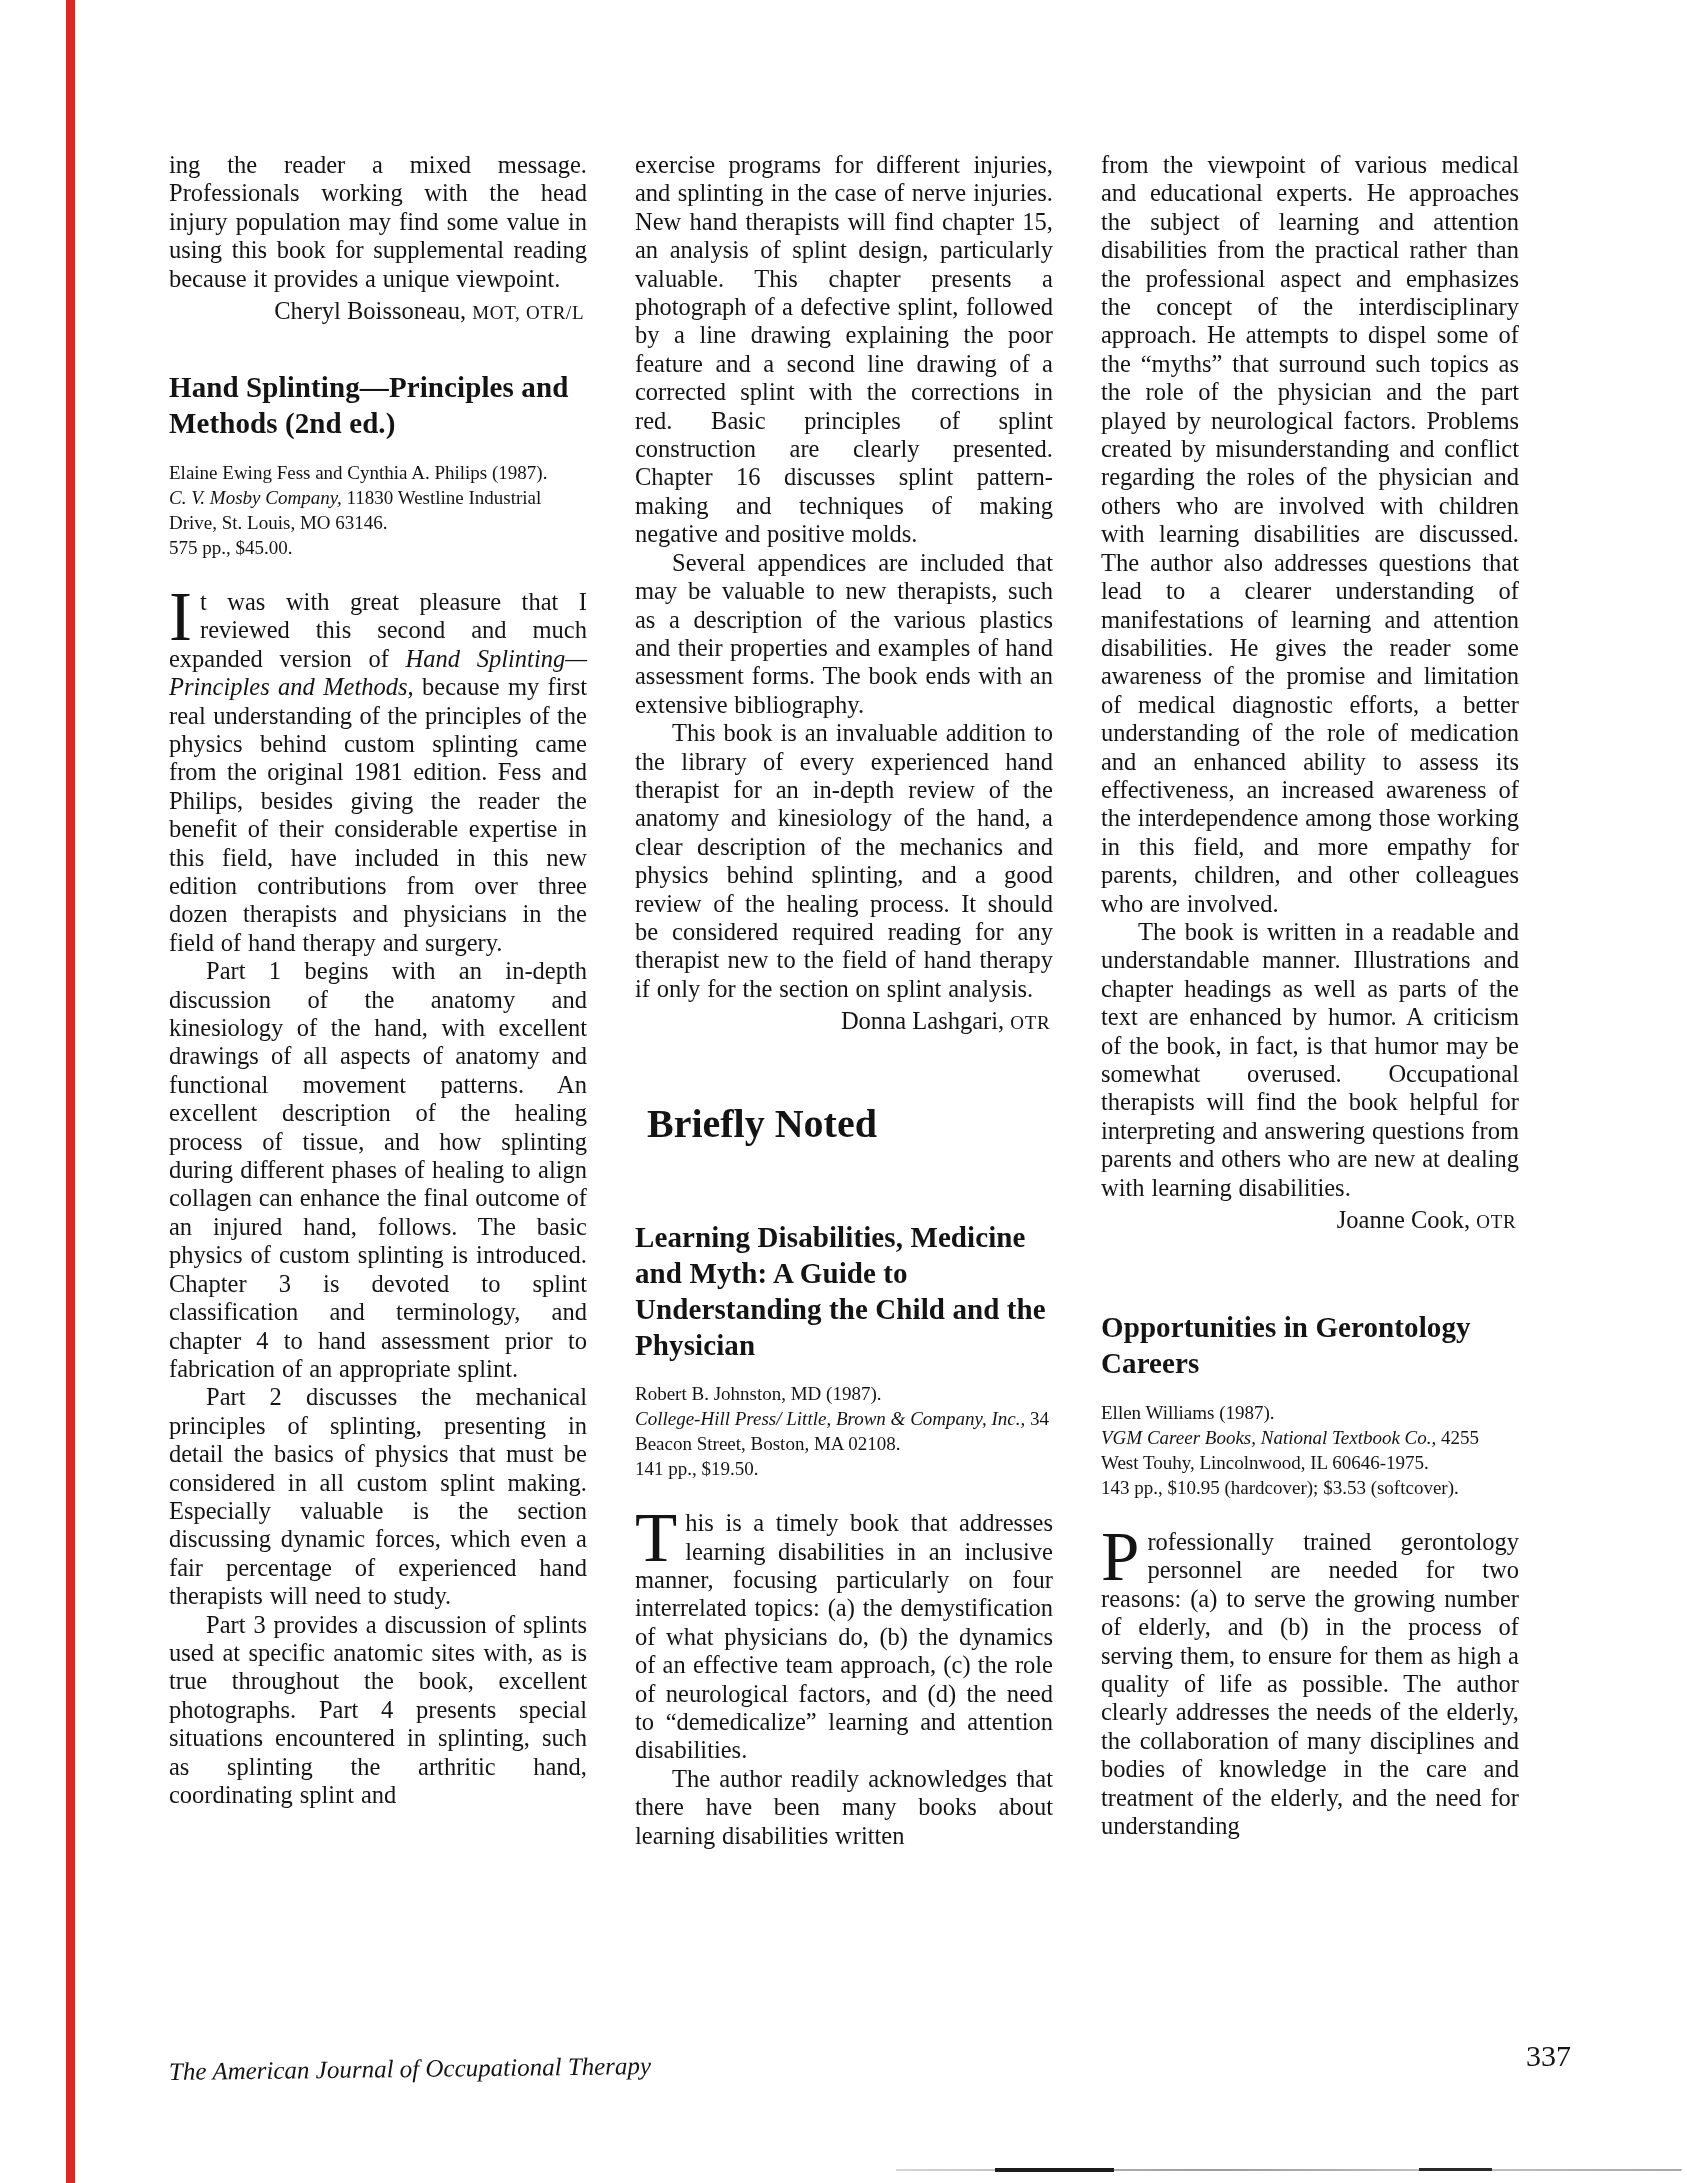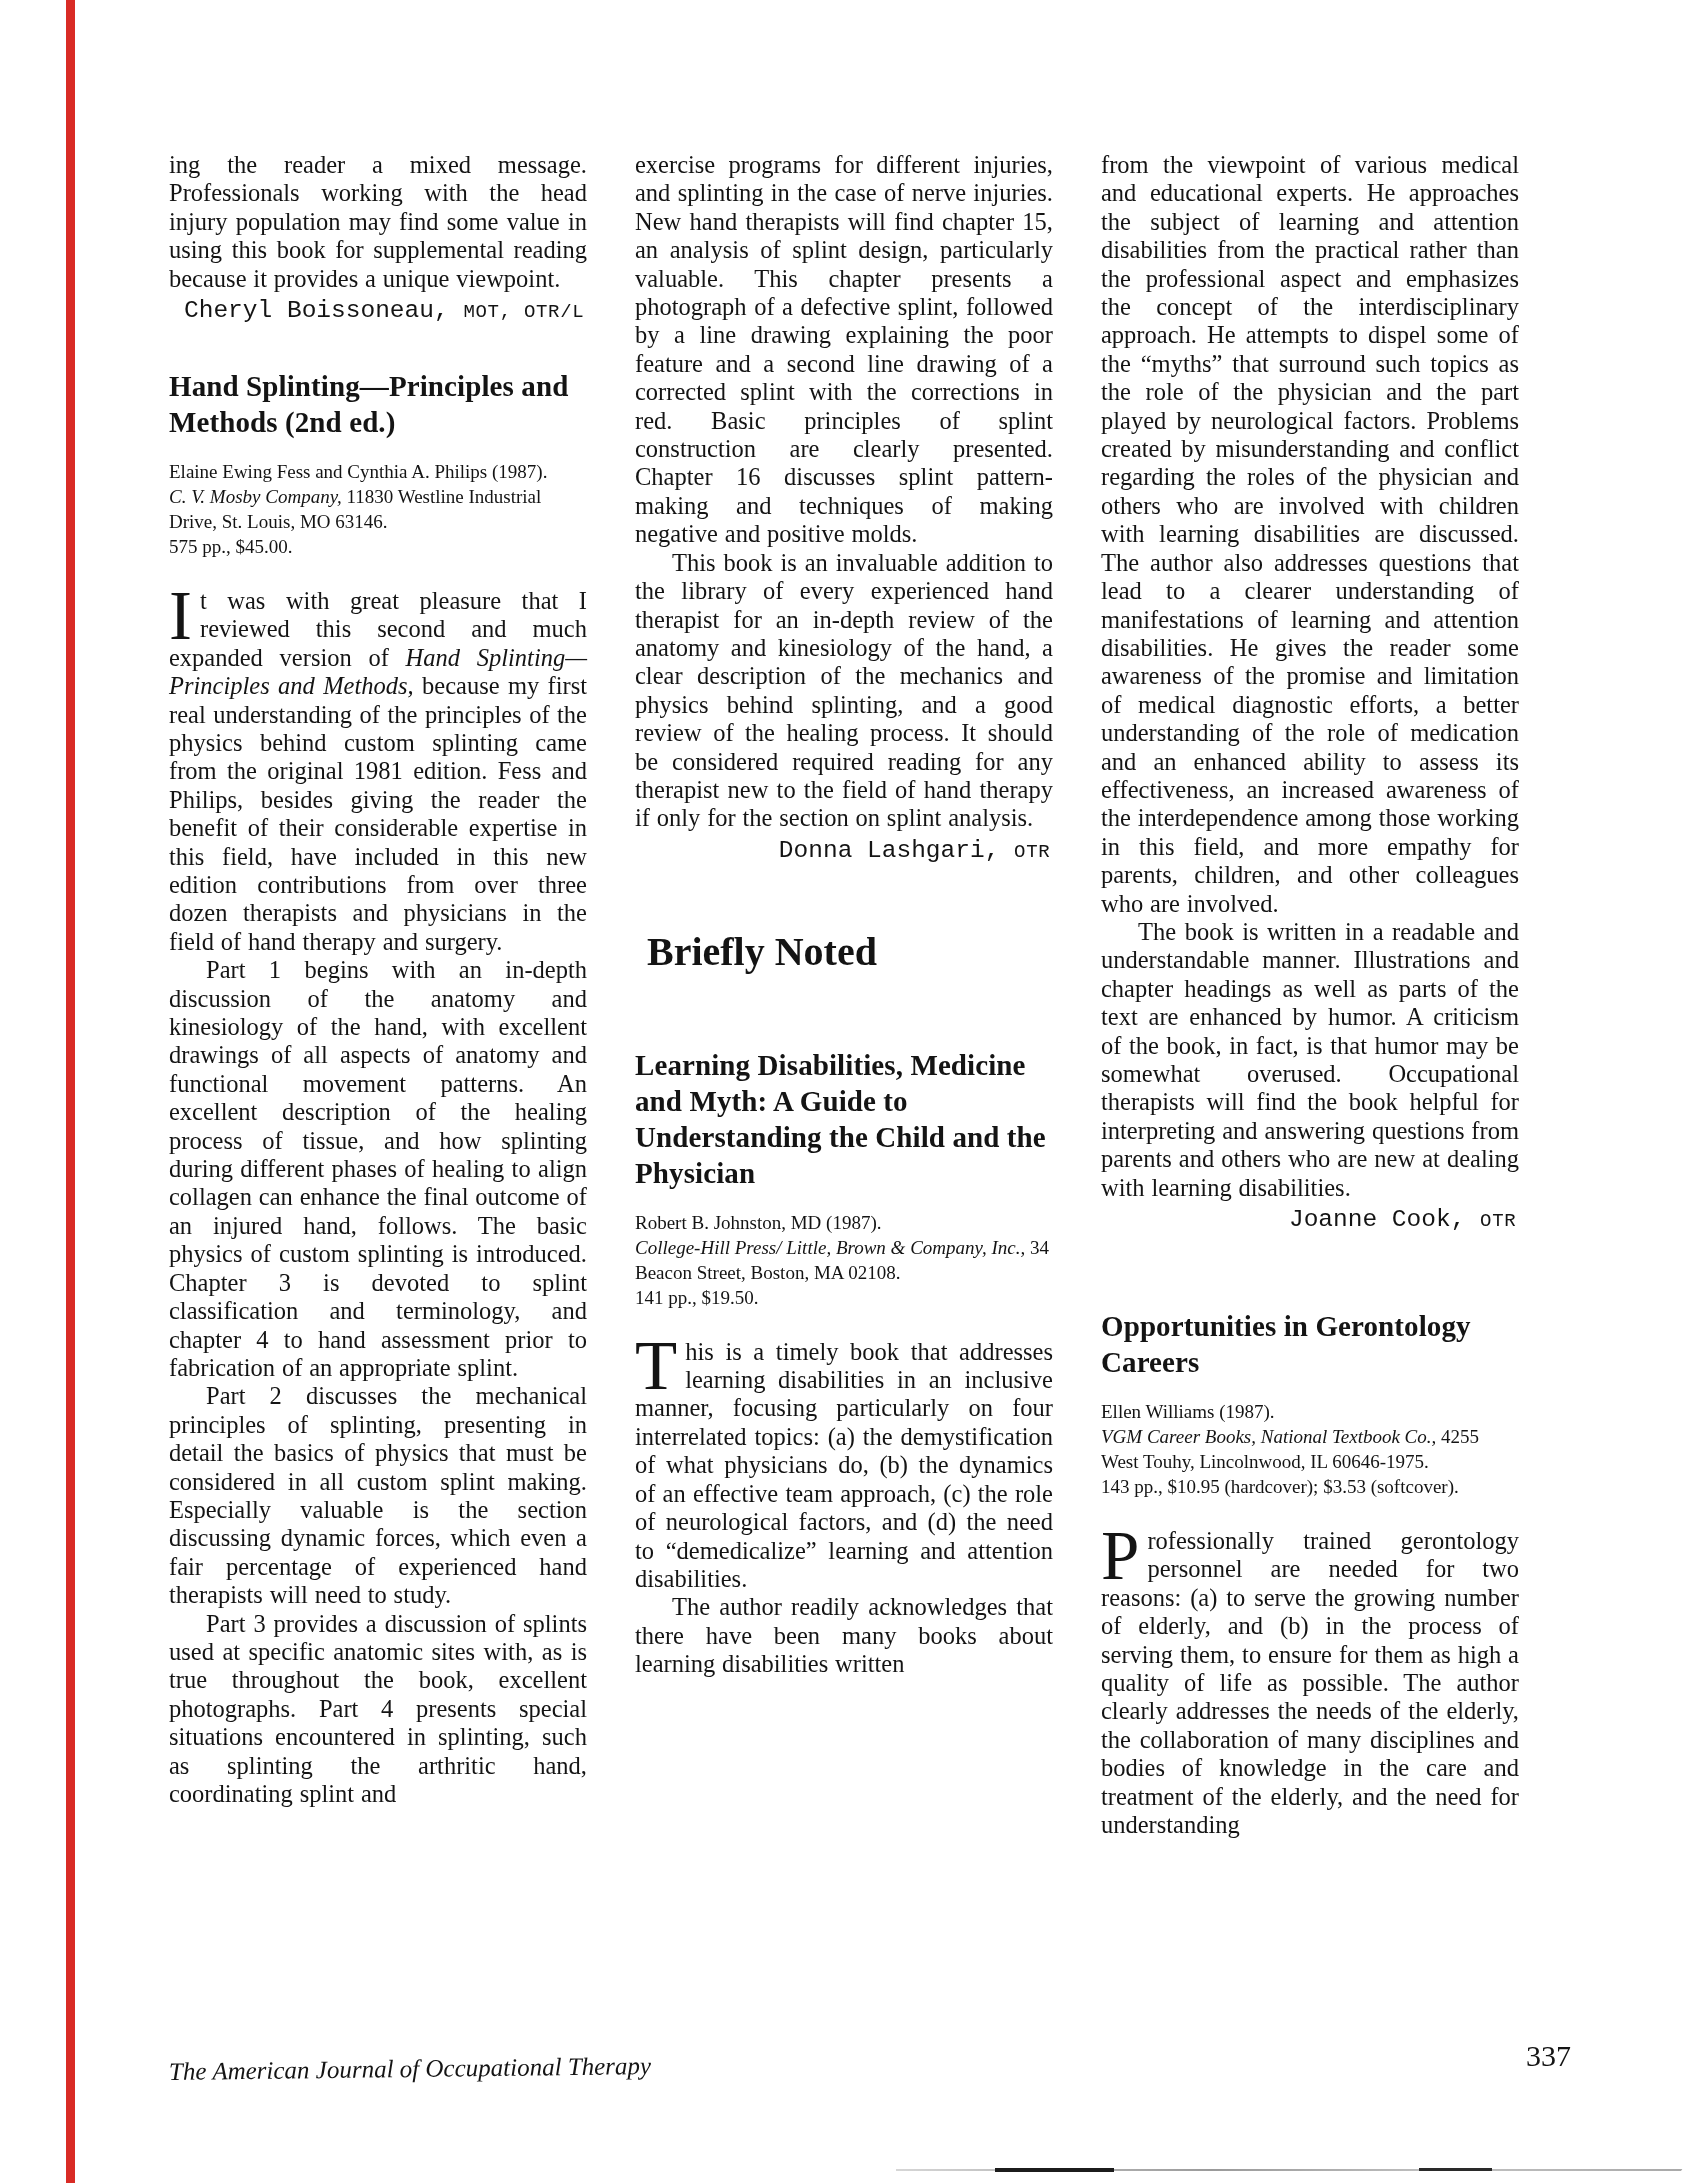--- a/index.html
+++ b/index.html
@@ -26,21 +26,21 @@
     word-spacing:0.7px;
   }
   .body.ind{text-indent:37px;}
   .body.first{margin-top:28px;}
   .dropcap{
     float:left;
     font-size:69px;line-height:53px;
     padding:2.6px 8px 0 0;
   }
   .sig{
-    margin:4px 2.6px 0 0;text-align:right;font-size:24.5px;line-height:28.4px;font-family:Liberation Mono, monospace;
+    margin:4px 2.6px 0 0;text-align:right;font-size:24.5px;line-height:28.4px;
   }
   .sig-creds{font-size:19px;letter-spacing:0.7px;}
   .review-title{
     font-size:29px;line-height:36px;font-weight:700;
     margin:42px 0 0 0;letter-spacing:0.1px;font-family:Liberation Serif, serif;
   }
   .cite{margin-top:18.5px;}
   .cite p{
     font-family:Liberation Serif, serif;
     font-size:19px;line-height:25px;margin:0;text-align:left;
@@ -92,20 +92,21 @@
       <p class="body first">
         <span class="dropcap">I</span><span>t was with great pleasure that I reviewed this second and much expanded version of </span><i>Hand Splinting—Principles and Methods,</i><span> because my first real understanding of the principles of the physics behind custom splinting came from the original 1981 edition. Fess and Philips, besides giving the reader the benefit of their considerable expertise in this field, have included in this new edition contributions from over three dozen therapists and physicians in the field of hand therapy and surgery.</span>
       </p>
       <p class="body ind">Part 1 begins with an in-depth discussion of the anatomy and kinesiology of the hand, with excellent drawings of all aspects of anatomy and functional movement patterns. An excellent description of the healing process of tissue, and how splinting during different phases of healing to align collagen can enhance the final outcome of an injured hand, follows. The basic physics of custom splinting is introduced. Chapter 3 is devoted to splint classification and terminology, and chapter 4 to hand assessment prior to fabrication of an appropriate splint.</p>
       <p class="body ind">Part 2 discusses the mechanical principles of splinting, presenting in detail the basics of physics that must be considered in all custom splint making. Especially valuable is the section discussing dynamic forces, which even a fair percentage of experienced hand therapists will need to study.</p>
       <p class="body ind">Part 3 provides a discussion of splints used at specific anatomic sites with, as is true throughout the book, excellent photographs. Part 4 presents special situations encountered in splinting, such as splinting the arthritic hand, coordinating splint and</p>
     </section>
 
     <section class="col">
       <p class="body">exercise programs for different injuries, and splinting in the case of nerve injuries. New hand therapists will find chapter 15, an analysis of splint design, particularly valuable. This chapter presents a photograph of a defective splint, followed by a line drawing explaining the poor feature and a second line drawing of a corrected splint with the corrections in red. Basic principles of splint construction are clearly presented. Chapter 16 discusses splint pattern-making and techniques of making negative and positive molds.</p>
+      <p class="body ind">Several appendices are included that may be valuable to new therapists, such as a description of the various plastics and their properties and examples of hand assessment forms. The book ends with an extensive bibliography.</p>
       <p class="body ind">This book is an invaluable addition to the library of every experienced hand therapist for an in-depth review of the anatomy and kinesiology of the hand, a clear description of the mechanics and physics behind splinting, and a good review of the healing process. It should be considered required reading for any therapist new to the field of hand therapy if only for the section on splint analysis.</p>
       <p class="sig">
         <span class="sig-name">Donna Lashgari,</span>
         <span class="sig-creds">OTR</span>
       </p>
       <h1 class="section-title">Briefly Noted</h1>
       <h2 class="book-title">Learning Disabilities, Medicine and Myth: A Guide to Understanding the Child and the Physician</h2>
       <div class="cite">
         <p>Robert B. Johnston, MD (1987).</p>
         <p><i>College-Hill Press/ Little, Brown &amp; Company, Inc.,</i><span> 34 Beacon Street, Boston, MA 02108.</span></p>

